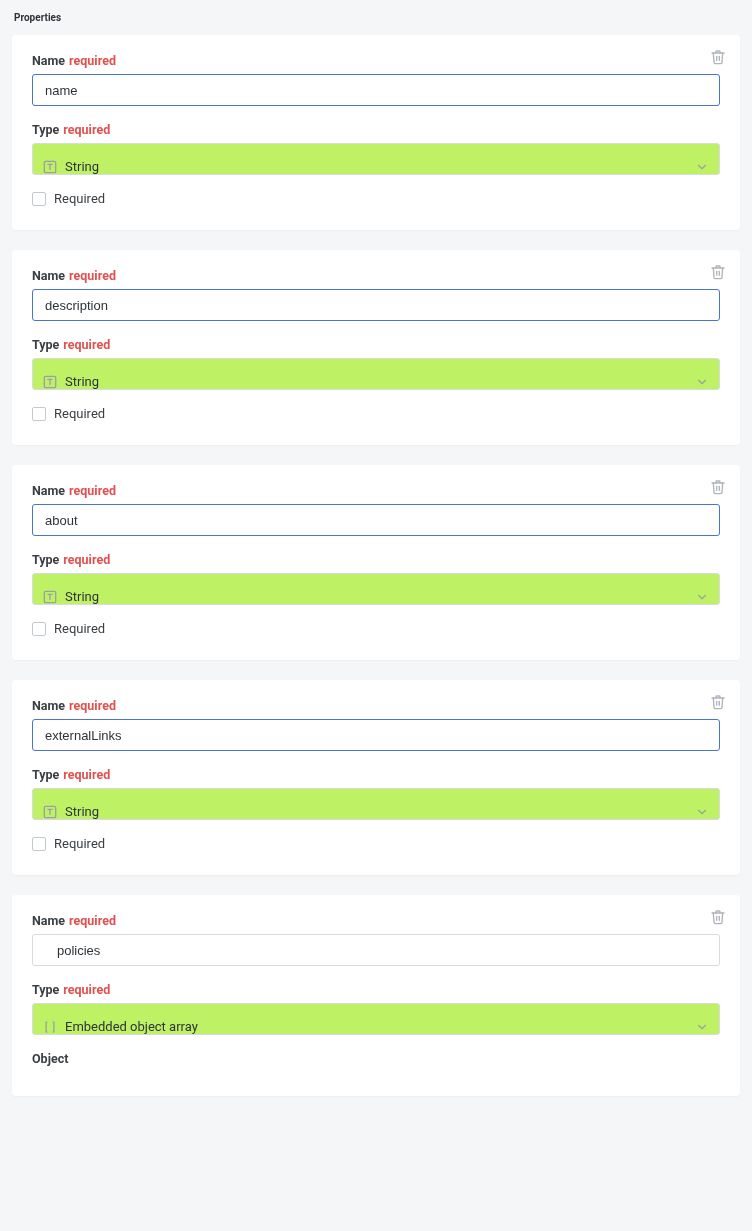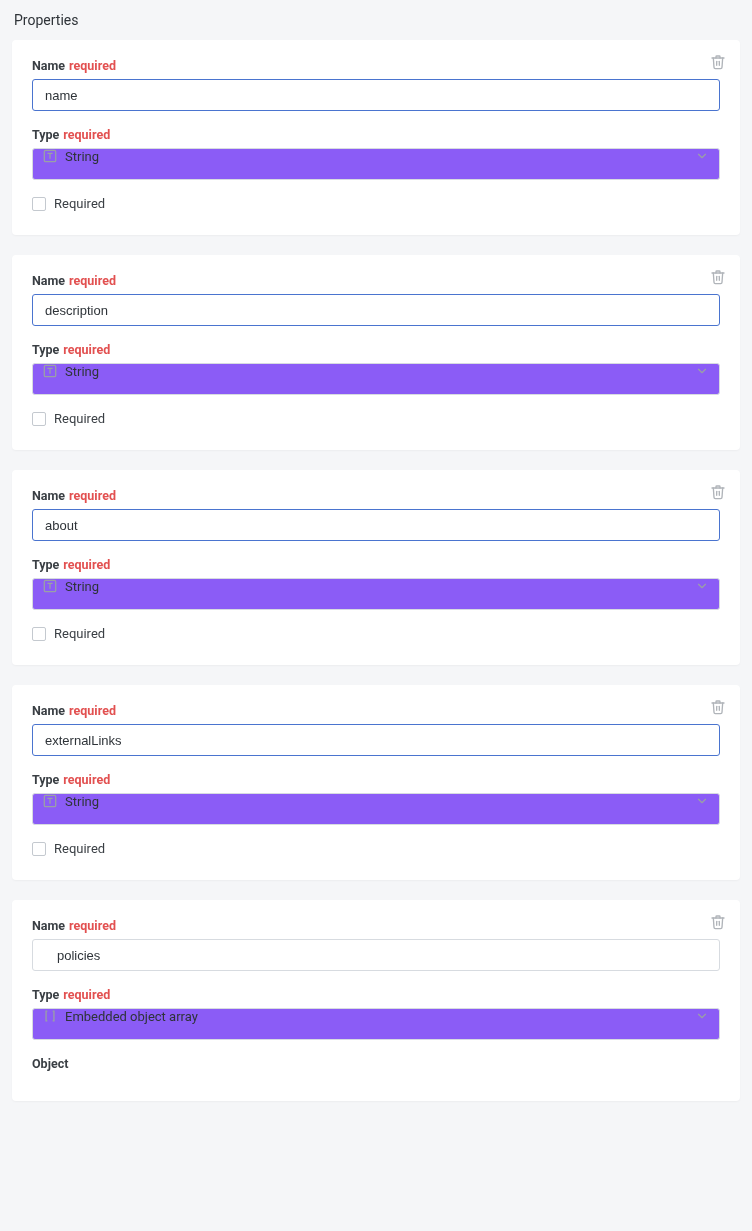--- a/index.html
+++ b/index.html
@@ -5,22 +5,22 @@
   * { box-sizing: border-box; margin: 0; padding: 0; }
   body {
     background: #f5f6f8;
     font-family: -apple-system, BlinkMacSystemFont, "Segoe UI", Roboto, Arial, sans-serif;
     font-size: 13px;
     color: #2e3338;
     width: 752px;
     padding: 12px 12px 0 12px;
   }
   .section-title {
-    font-size: 14px;
-    font-weight: 400;
+    font-size: 10px;
+    font-weight: 700;
     color: #2e3338;
     margin-bottom: 12px;
     margin-left: 2px;
   }
   .card {
     background: #ffffff;
     border-radius: 4px;
     padding: 18px 20px 24px 20px;
     margin-bottom: 20px;
     position: relative;
@@ -53,24 +53,24 @@
     background: #fff;
   }
   .name-input.plain { border-color: #d7dbe0; padding-left: 24px; }
   .select-box {
     width: 100%;
     height: 32px;
     border: 1px solid #d7dbe0;
     border-radius: 3px;
     padding: 0 10px;
     display: flex;
-    align-items: flex-start;
+    align-items: flex-end;
     position: relative;
     cursor: pointer;
-    background: #8b5cf6;
+    background: #bef264;
   }
   .type-icon {
     width: 14px;
     height: 14px;
     margin-right: 8px;
     display: flex;
     align-items: center;
     justify-content: center;
     color: #9aa0a6;
   }

